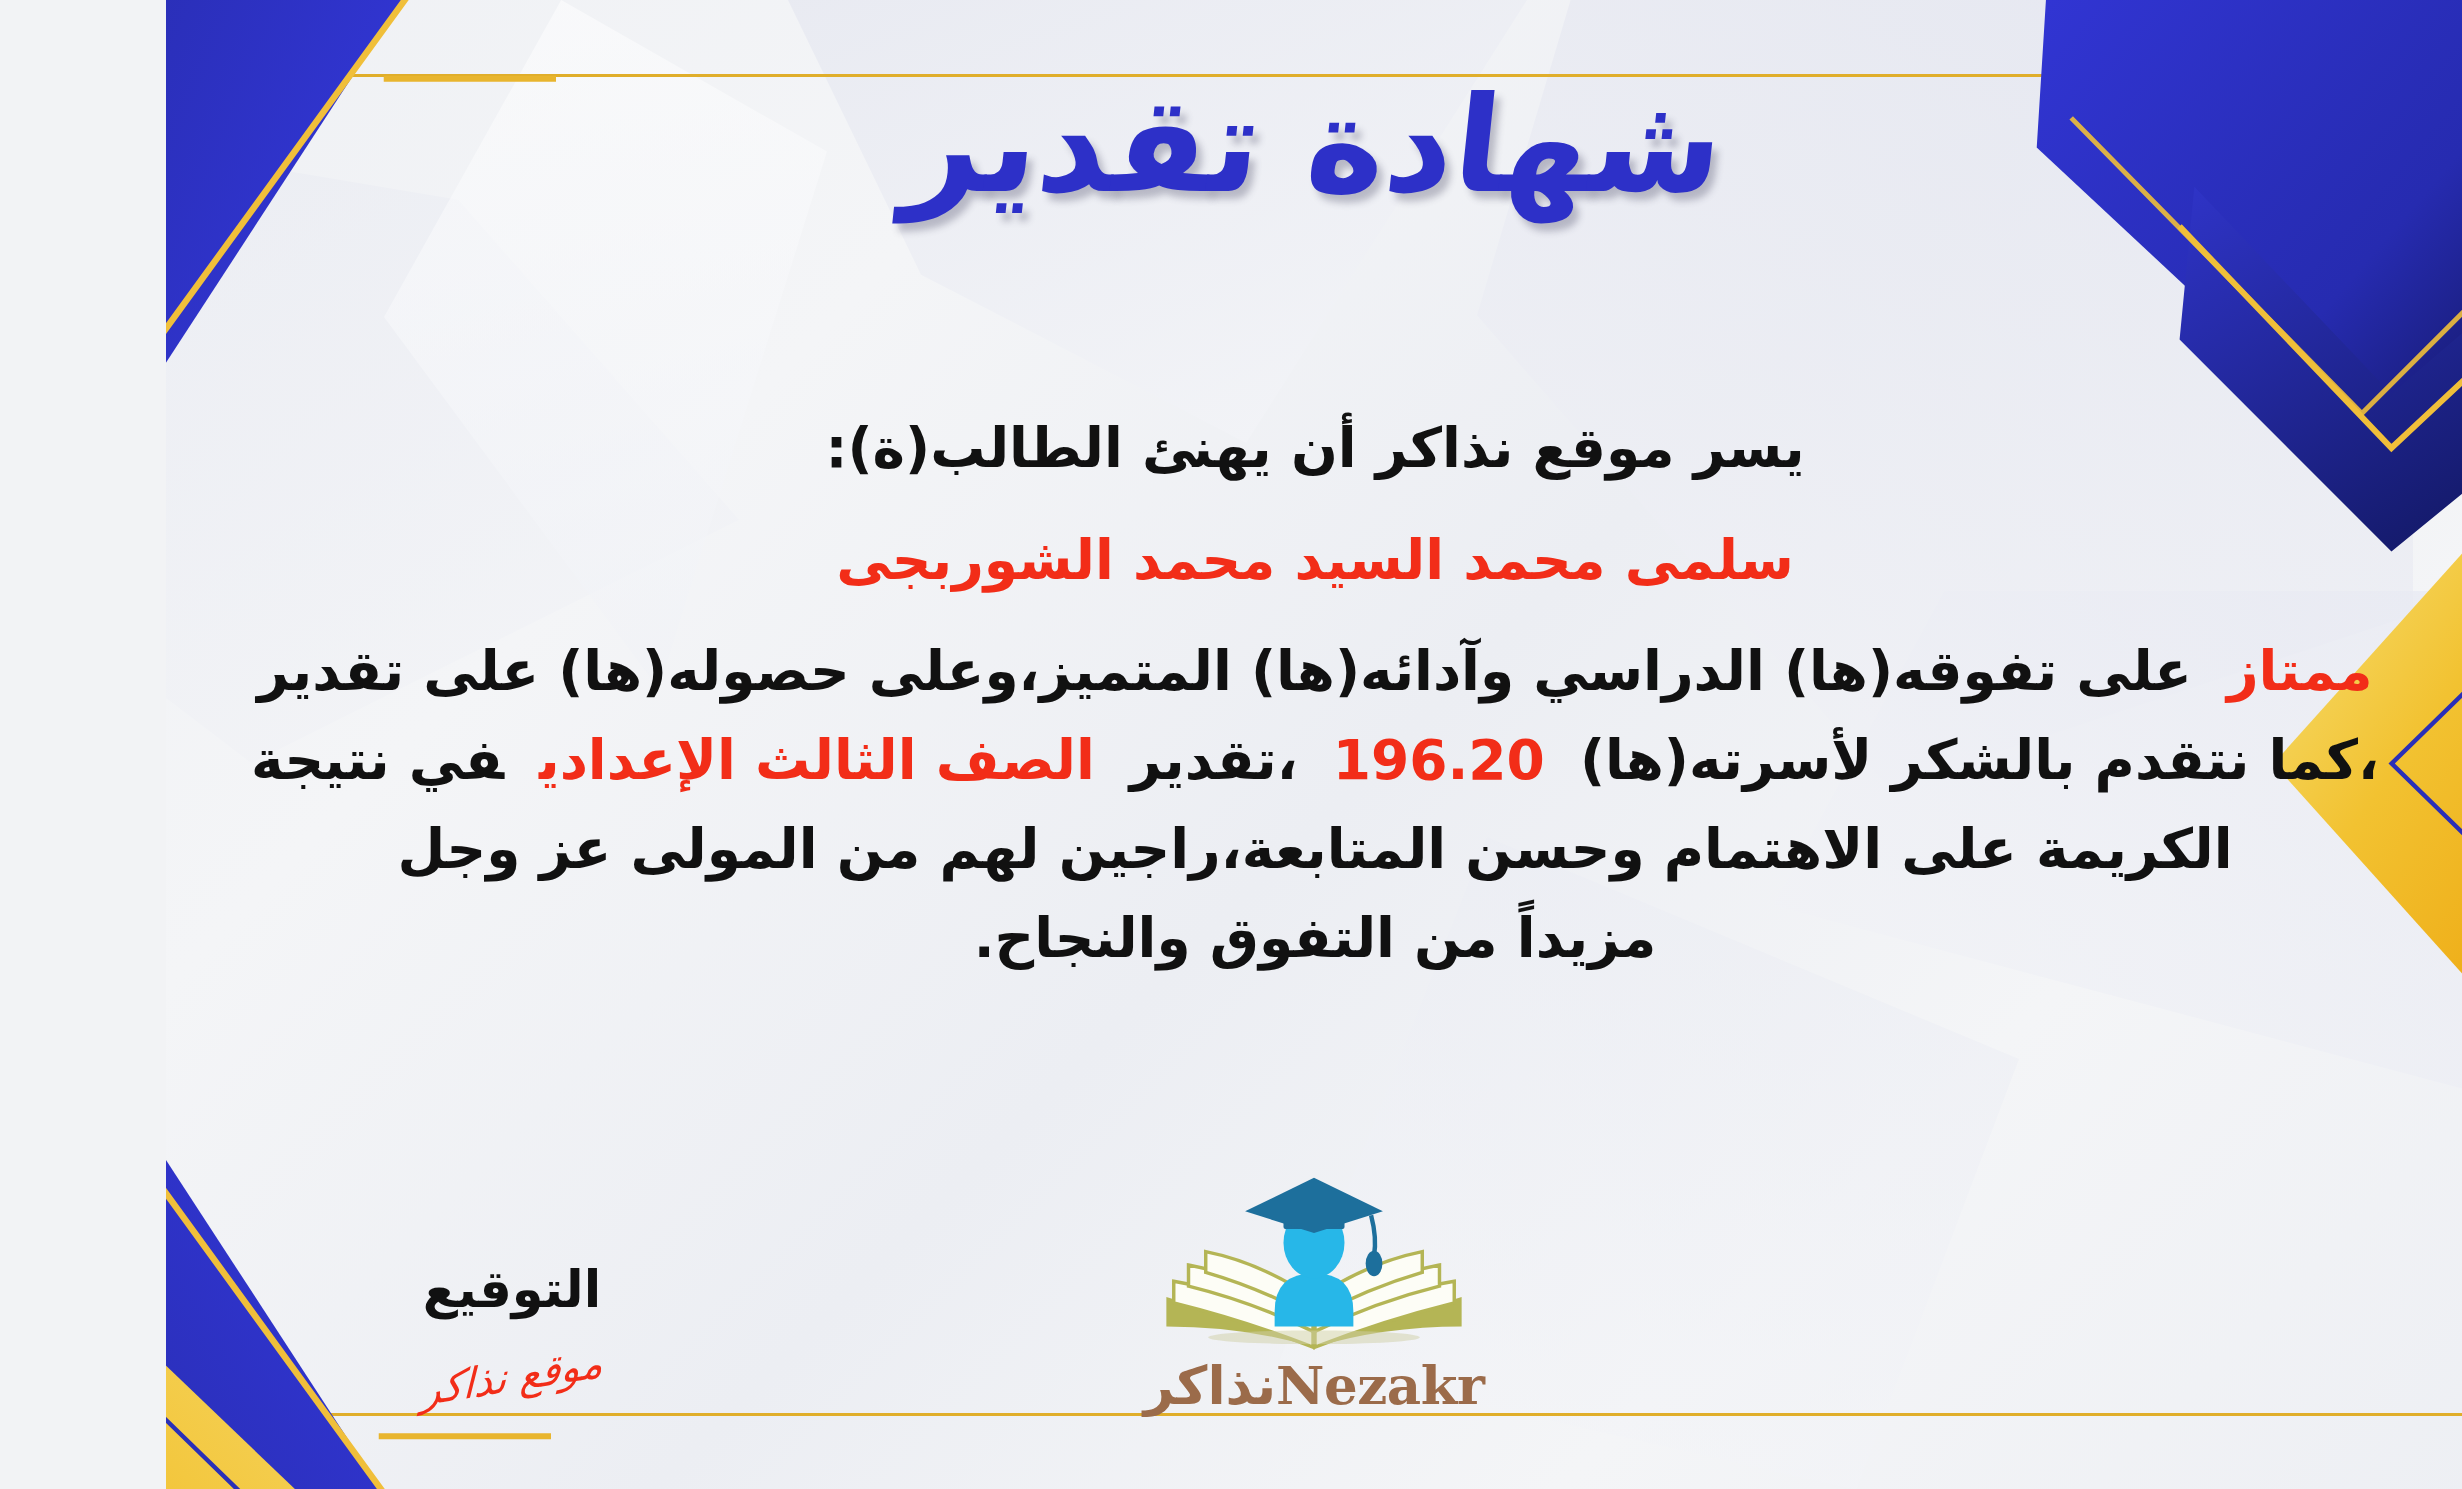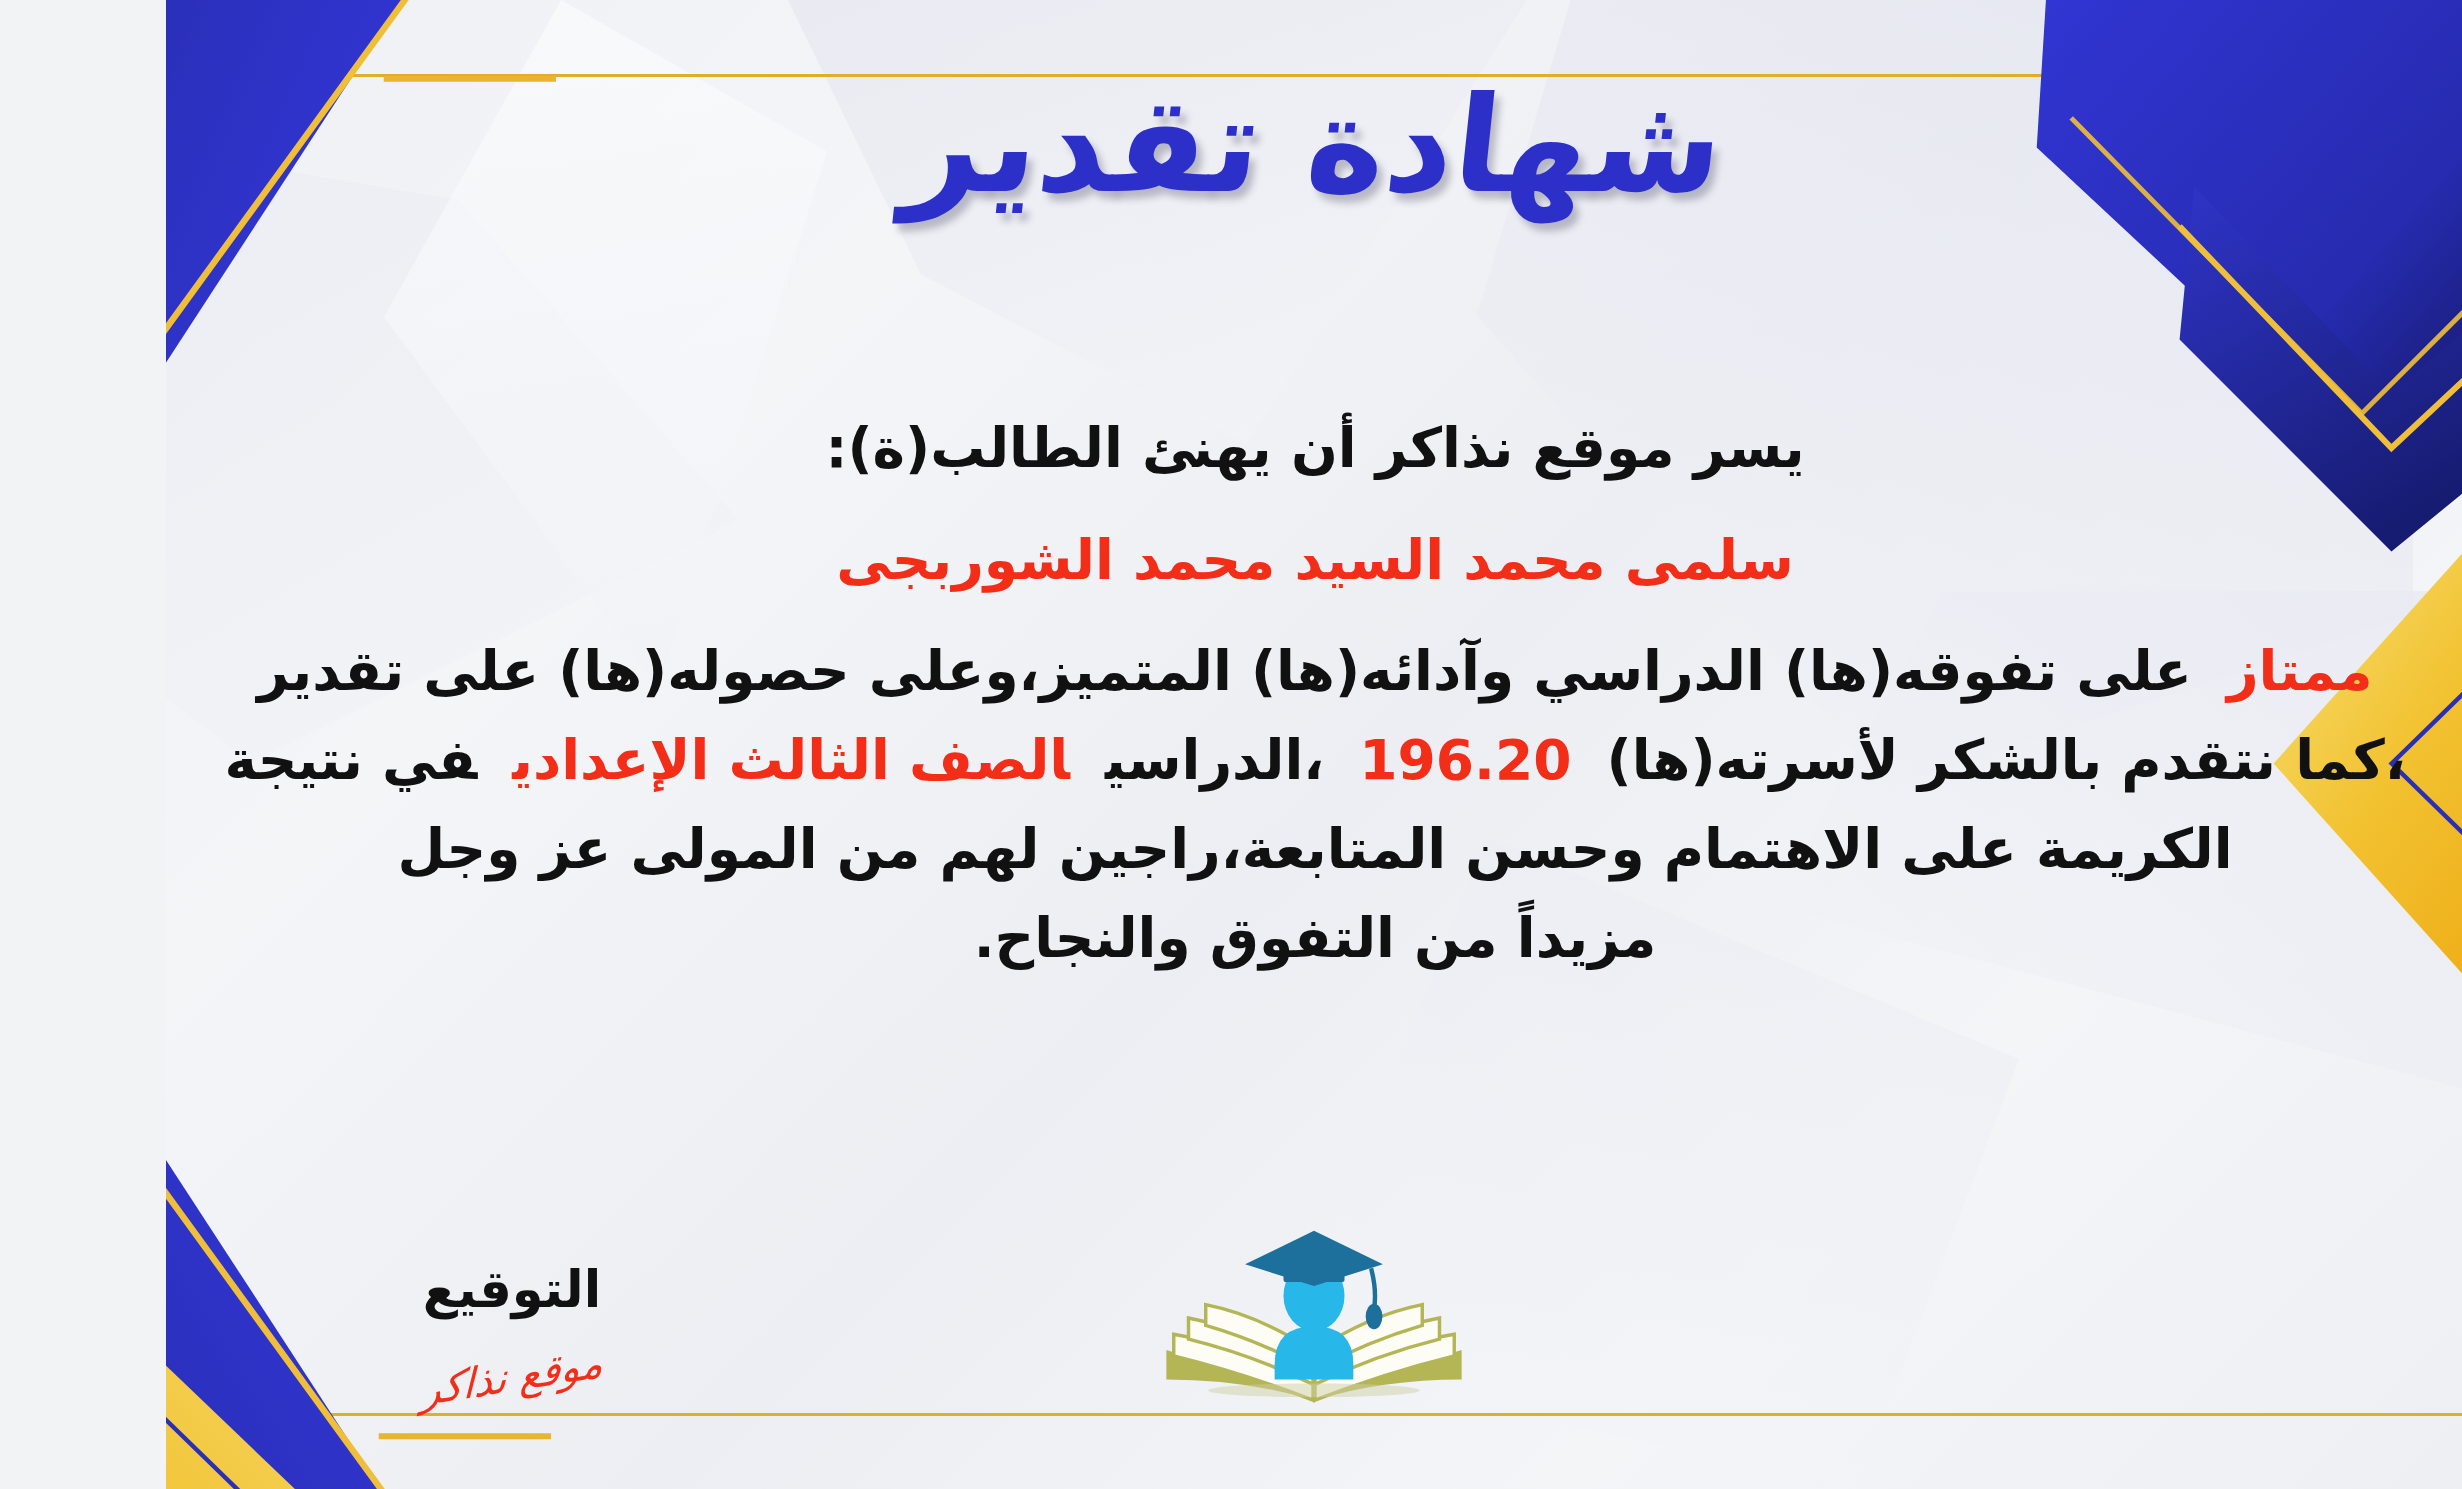--- a/index.html
+++ b/index.html
@@ -245,21 +245,21 @@
   </div>
 
   <div class="body-block">
 
     <span class="line line-intro">يسر موقع نذاكر أن يهنئ الطالب(ة):</span>
 
     <span class="name">سلمى محمد السيد محمد الشوربجى</span>
 
     <span class="line-wrap"><span class="hl sp-l">ممتاز</span><span>على تفوقه(ها) الدراسي وآدائه(ها) المتميز،وعلى حصوله(ها) على تقدير</span></span>
 
-    <span class="line-wrap l3"><span>،كما نتقدم بالشكر لأسرته(ها)</span><span class="hl sp-l sp-r">196.20</span><span>،الدراسي</span><span class="hl sp-l sp-r">الصف الثالث الإعدادي</span><span>في نتيجة</span></span>
+    <span class="line-wrap l3"><span>،كما نتقدم بالشكر لأسرته(ها)</span><span class="hl sp-l sp-r">196.20</span><span>،تقدير</span><span class="hl sp-l sp-r">الصف الثالث الإعدادي</span><span>في نتيجة</span></span>
 
     <span class="line-wrap">الكريمة على الاهتمام وحسن المتابعة،راجين لهم من المولى عز وجل</span>
 
     <span class="line-wrap">مزيداً من التفوق والنجاح.</span>
   </div>
 
   <div class="sign-area">
     <div class="sign-label">التوقيع</div>
     <div class="sign-script">موقع نذاكر</div>
   </div>
@@ -282,16 +282,17 @@
       <ellipse cx="380" cy="160" rx="62" ry="72" fill="#27b7e8"></ellipse>
 
       <rect x="318" y="92" width="124" height="40" rx="4" fill="#1d6f9c"></rect>
       <rect x="325" y="99" width="110" height="10" fill="#e9f5fb"></rect>
 
       <polygon points="380,28 520,96 380,140 240,96" fill="#1d6f9c"></polygon>
 
       <path d="M496 104 Q508 150 502 186" stroke="#1d6f9c" stroke-width="9" fill="none"></path>
       <ellipse cx="502" cy="202" rx="17" ry="26" fill="#1d6f9c"></ellipse>
     </svg>
+    <div class="logo-text"><span class="latin">Nezakr</span><span>نذاكر</span></div>
   </div>
 
 </div>
 
 
 </body></html>

